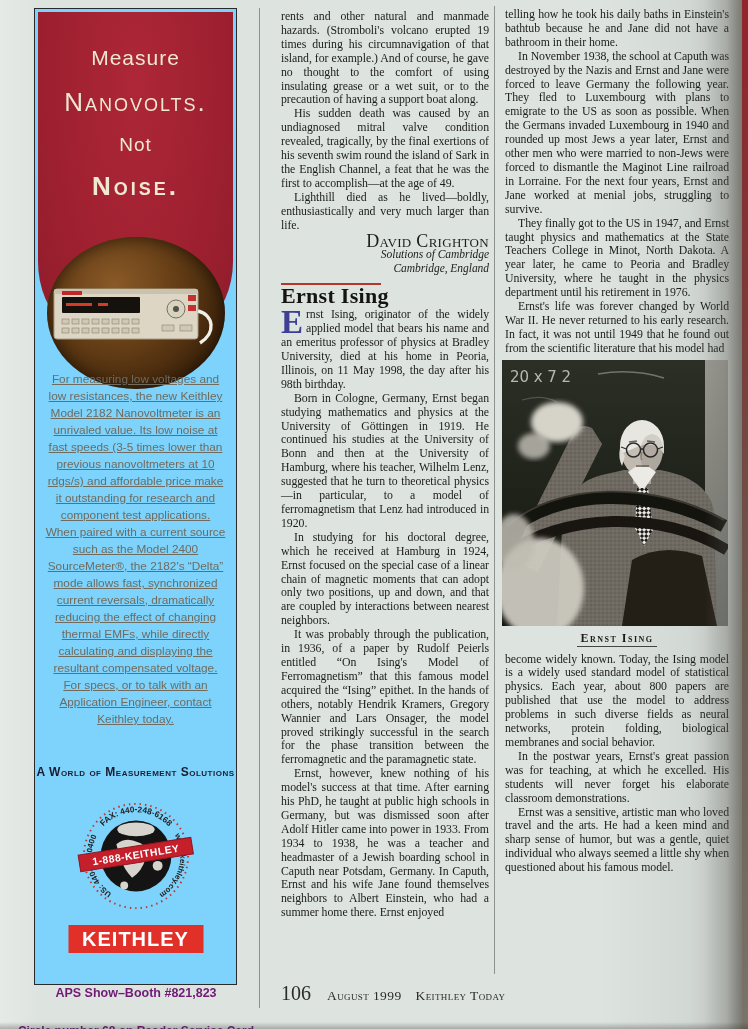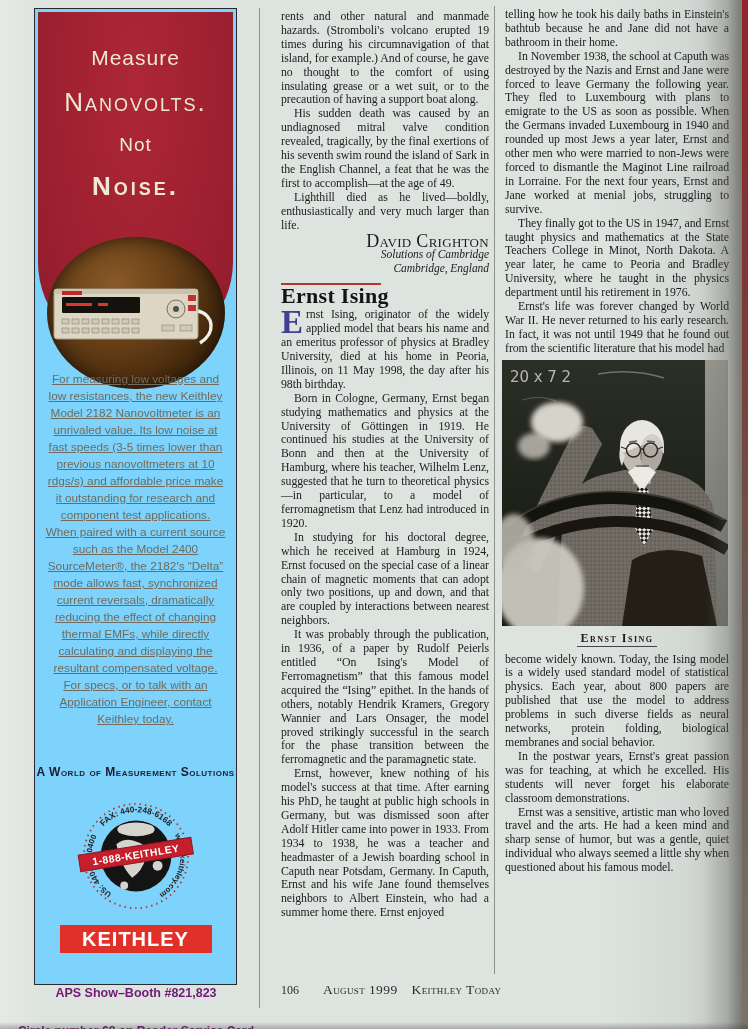--- a/index.html
+++ b/index.html
@@ -31,21 +31,21 @@
       background:radial-gradient(circle at 38% 32%,#8a5a28 0%,#6b4218 35%,#4a2c0e 65%,#2a1806 95%);
       box-shadow:inset 0 0 18px rgba(0,0,0,.6);}
   .wood-oval svg{position:absolute;left:3px;top:44px;}
   .ad-copy{position:absolute;top:362px;left:9px;right:9px;text-align:center;
       font-family:"Liberation Sans",sans-serif;font-size:11.8px;line-height:17px;color:#6f6b5f;text-decoration:underline;}
   .ad-tagline{position:absolute;top:756px;left:0;right:0;text-align:center;
       font-family:"Liberation Sans",sans-serif;font-variant:small-caps;font-weight:bold;
       font-size:12px;letter-spacing:.5px;color:#1c1c30;}
   .globe-wrap{position:absolute;top:788px;left:50%;transform:translateX(-50%);}
   .keithley-box{position:absolute;top:916px;left:50%;transform:translateX(-50%);
-      width:152px;height:28px;background:#e03028;display:flex;align-items:center;justify-content:center;}
+      width:135px;height:28px;background:#e03028;display:flex;align-items:center;justify-content:center;}
   .keithley-box span{color:#ffffff;font-family:"Liberation Sans",sans-serif;font-weight:bold;
       font-size:20px;letter-spacing:1px;}
   .booth{position:absolute;top:986px;left:2px;width:268px;text-align:center;
       font-family:"Liberation Sans",sans-serif;font-weight:bold;color:#701a75;}
   .booth .b1{font-size:12.5px;line-height:14px;}
   .booth .b2{font-size:12px;line-height:14px;margin-top:24px;}
 
   
   .vrule{position:absolute;width:1px;background:#8d928d;}
   .vrule.left{left:259px;top:8px;height:1000px;}
@@ -65,21 +65,21 @@
   .dropcap{float:left;font-size:33px;line-height:26px;padding:1px 3px 0 0;color:#3f3f94;font-weight:600;}
 
   
   .photo{width:226px;height:266px;margin:4px 0 0 -3px;background:#20241e;overflow:hidden;}
   .photo-caption{text-align:center;font-size:12px;margin:6px 0 7px 0;}
   .photo-caption span{font-variant:small-caps;font-weight:600;letter-spacing:1.5px;
       border-bottom:1px solid #444;padding:0 3px 1px 3px;}
 
   
   .footer{position:absolute;top:982px;left:281px;display:flex;align-items:baseline;color:#2b2b2b;}
-  .footer .pagenum{font-size:12px;margin-right:24px;}
+  .footer .pagenum{font-size:20px;margin-right:16px;}
   .footer .sc{font-variant:small-caps;font-size:13.5px;letter-spacing:.4px;margin-right:14px;}
 </style>
 </head>
 <body>
 
 <div class="ad">
   <div class="ad-red">
     <div class="ad-headline">
       <div class="l1">Measure</div>
       <div class="l2">Nanovolts.</div>

